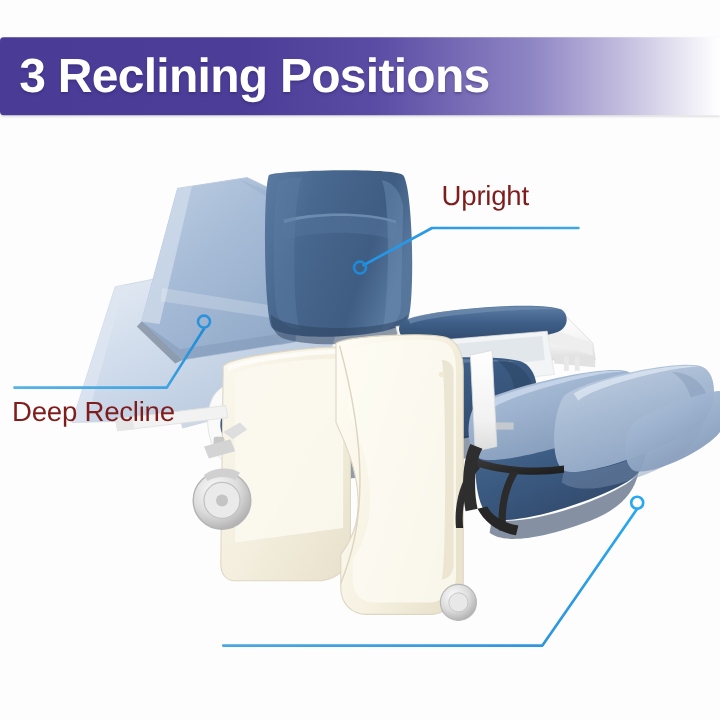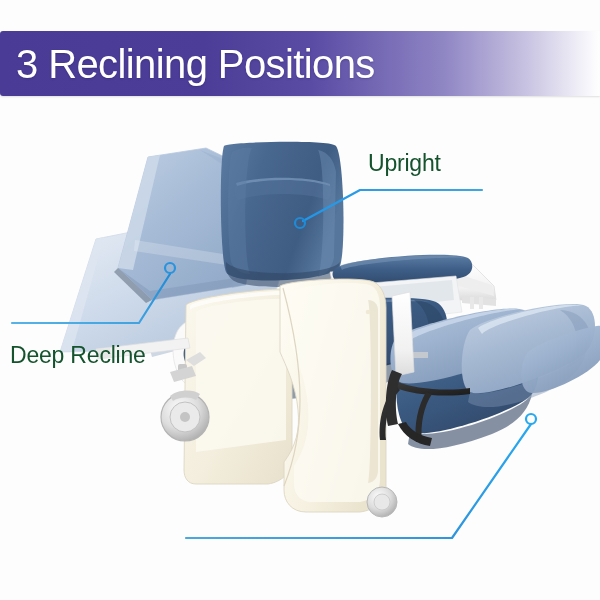--- a/index.html
+++ b/index.html
@@ -16,39 +16,39 @@
   .banner{
     position:absolute;left:0;top:31px;width:600px;height:65px;
     background:linear-gradient(90deg,#4a3b96 0%,#4c3d98 34%,#5a4ba4 52%,#8f86c4 74%,#c9c4e2 88%,#f7f6fb 98%,#ffffff 100%);
     border-radius:3px 0 0 3px;
     box-shadow:0 1px 2px rgba(0,0,0,.12);
     display:flex;align-items:center;
   }
   .banner-title{
     margin-left:16px;
     font-size:40px;
-    font-weight:normal;
+    font-weight:bold;
     color:#ffffff;
     letter-spacing:-0.6px;
     line-height:1;
     text-shadow:0 1px 2px rgba(40,30,90,.35);
     white-space:nowrap;
   }
 
   
   .label{
     position:absolute;
     font-size:23px;
-    color:#14532d;
+    color:#7f1d1d;
     font-family:"Liberation Sans", sans-serif;
     letter-spacing:-0.2px;
     white-space:nowrap;
   }
   #label-upright{left:368px;top:150px;}
-  #label-deep{left:10px;top:342px;text-align:center;}
+  #label-deep{left:10px;top:330px;text-align:center;}
   #label-foot{left:186px;top:545px;}
 
   
   svg.layer{position:absolute;left:0;top:0;width:600px;height:600px;}
   svg.layer.lines{pointer-events:none;}
 </style>
 </head>
 <body>
 
 <div id="stage">

